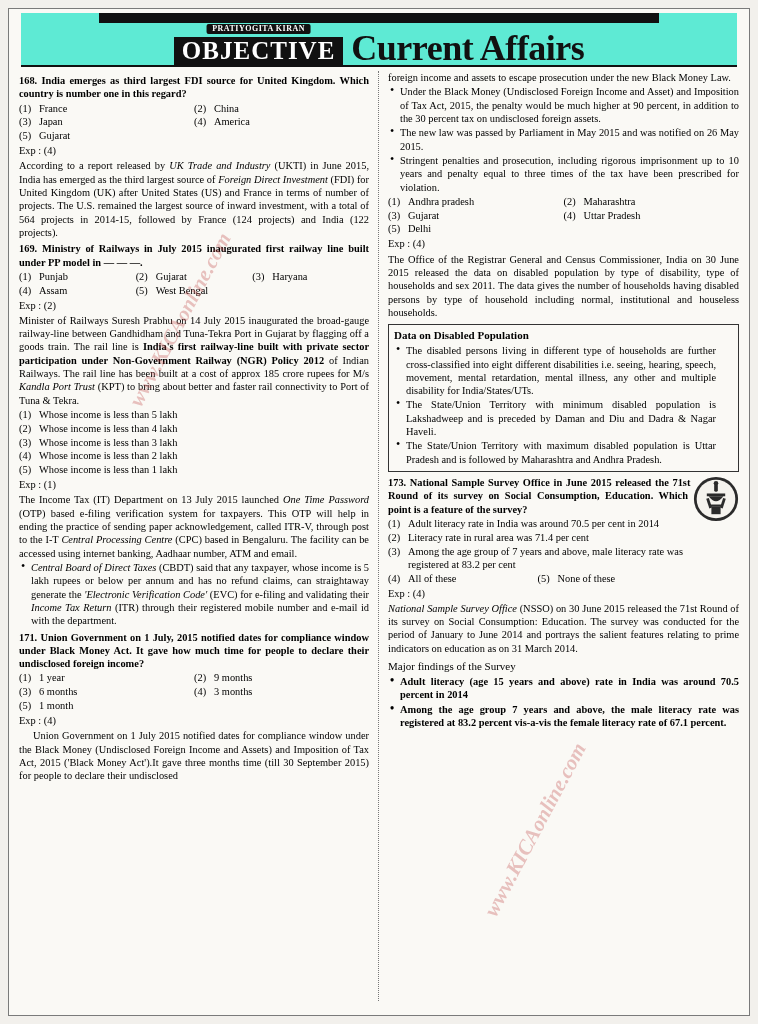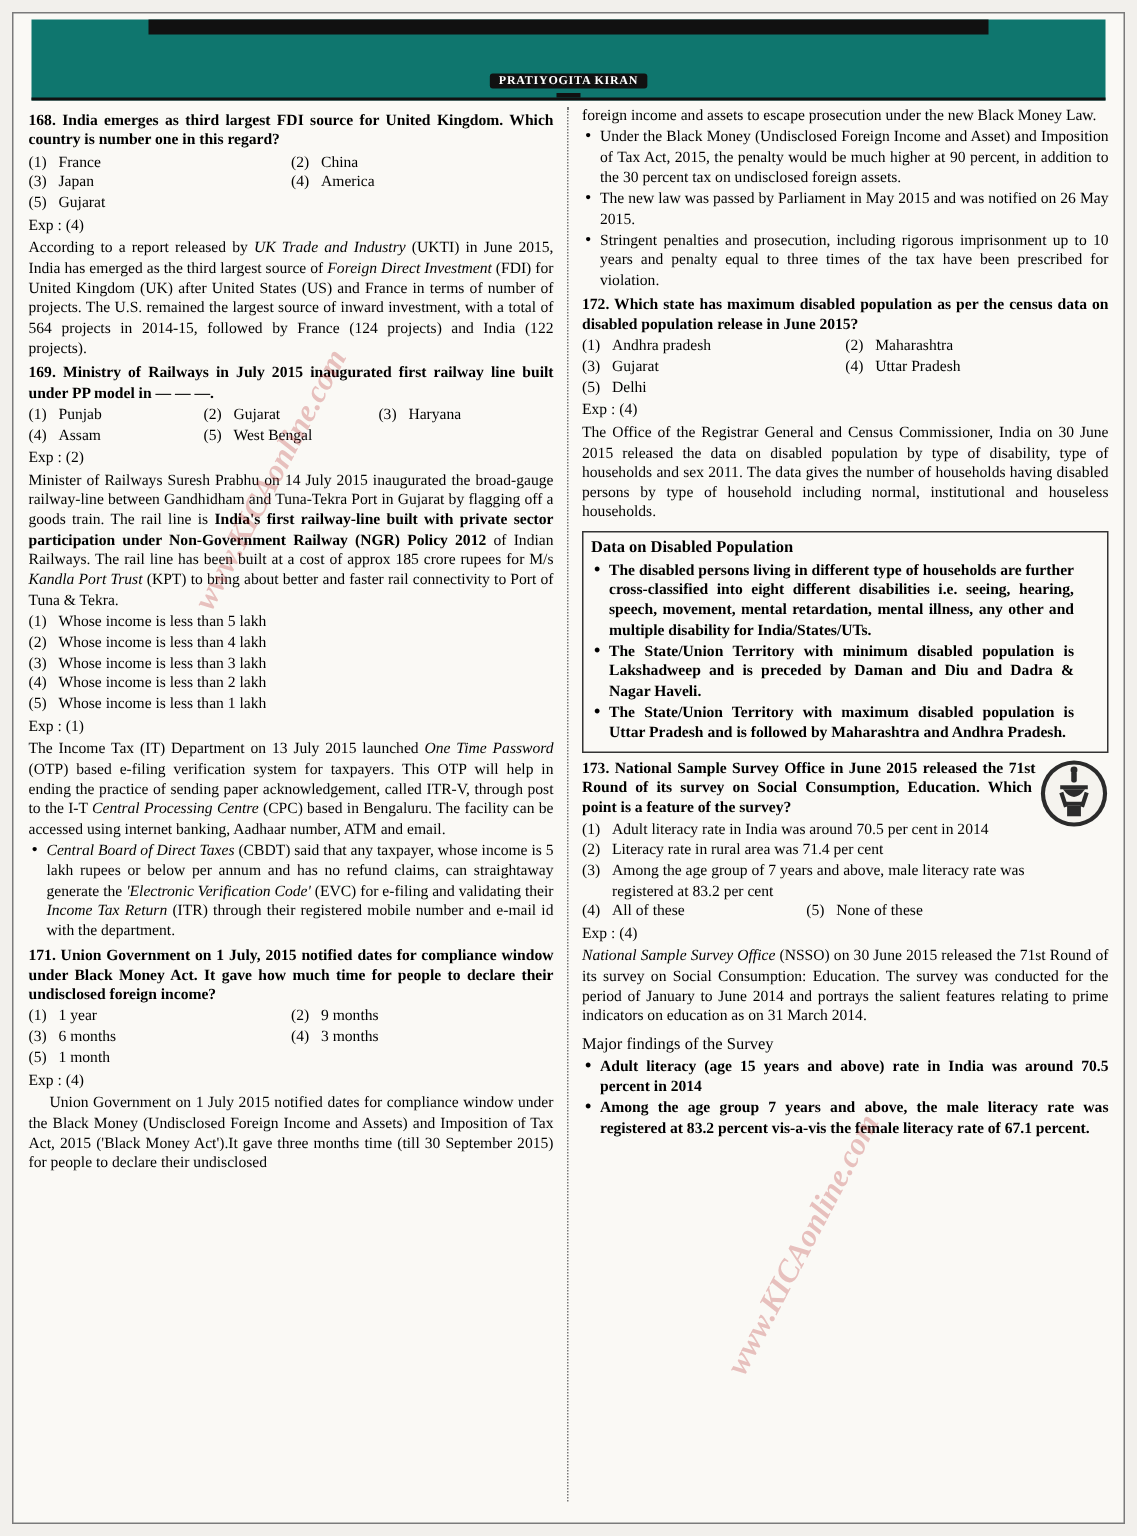--- a/index.html
+++ b/index.html
@@ -25,21 +25,21 @@
     background: #faf9f5;
     border: 1px solid #7a7a7a;
     box-sizing: border-box;
     padding: 4px 6px 4px 6px;
   }
   
   .masthead {
     position: relative;
     height: 52px;
     margin: 0 6px 4px 6px;
-    background: #0f766e;
+    background: #5eead4;
     border-bottom: 2px solid #111;
   }
   .masthead-top {
     height: 10px;
     background: #111;
     margin: 0 78px;
   }
   .masthead-main {
     display: flex;
     align-items: flex-end;
@@ -152,21 +152,21 @@
     border: 1px solid #333;
     padding: 3px 22px 4px 5px;
     margin: 5px 0 4px 0;
     background: #faf9f5;
   }
   .boxed h4 {
     margin: 0 0 2px 0;
     font-size: 11px;
     font-weight: bold;
   }
-  .boxed .bullet { font-weight: bold; }
+  .boxed .bullet { font-weight: normal; }
   .plain-head {
     font-weight: normal;
     font-size: 11px;
     margin: 4px 0 2px 0;
   }
   .with-emblem {
     position: relative;
   }
   .emblem {
     float: right;
@@ -207,21 +207,23 @@
 <body>
 
 <div class="page">
   <div class="page-inner">
 
     <div class="masthead">
       <div class="masthead-top"></div>
       <div class="masthead-main">
         <div class="objective-box">
           <span class="pratiyogita">PRATIYOGITA KIRAN</span>
-        </div>
+          <span>OBJECTIVE</span>
+        </div>
+        <div class="ca-title">Current Affairs</div>
       </div>
     </div>
 
     <div class="cols">
 
       <div class="col left">
 
         <p class="q">168. India emerges as third largest FDI source for United Kingdom. Which country is number one in this regard?</p>
         <div class="opts">
           <div class="opt half">
@@ -328,21 +330,20 @@
 
       </div>
 
       <div class="col right">
 
         <p>foreign income and assets to escape prosecution under the new Black Money Law.</p>
         <p class="bullet">Under the Black Money (Undisclosed Foreign Income and Asset) and Imposition of Tax Act, 2015, the penalty would be much higher at 90 percent, in addition to the 30 percent tax on undisclosed foreign assets.</p>
         <p class="bullet">The new law was passed by Parliament in May 2015 and was notified on 26 May 2015.</p>
         <p class="bullet">Stringent penalties and prosecution, including rigorous imprisonment up to 10 years and penalty equal to three times of the tax have been prescribed for violation.</p>
 
-        <p class="q">172. Which state has maximum disabled population as per the census data on disabled population release in June 2015?</p>
         <div class="opts">
           <div class="opt half">
               <span class="n">(1)</span>
               <span>Andhra pradesh</span>
             </div>
           <div class="opt half">
               <span class="n">(2)</span>
               <span>Maharashtra</span>
             </div>
           <div class="opt half">

